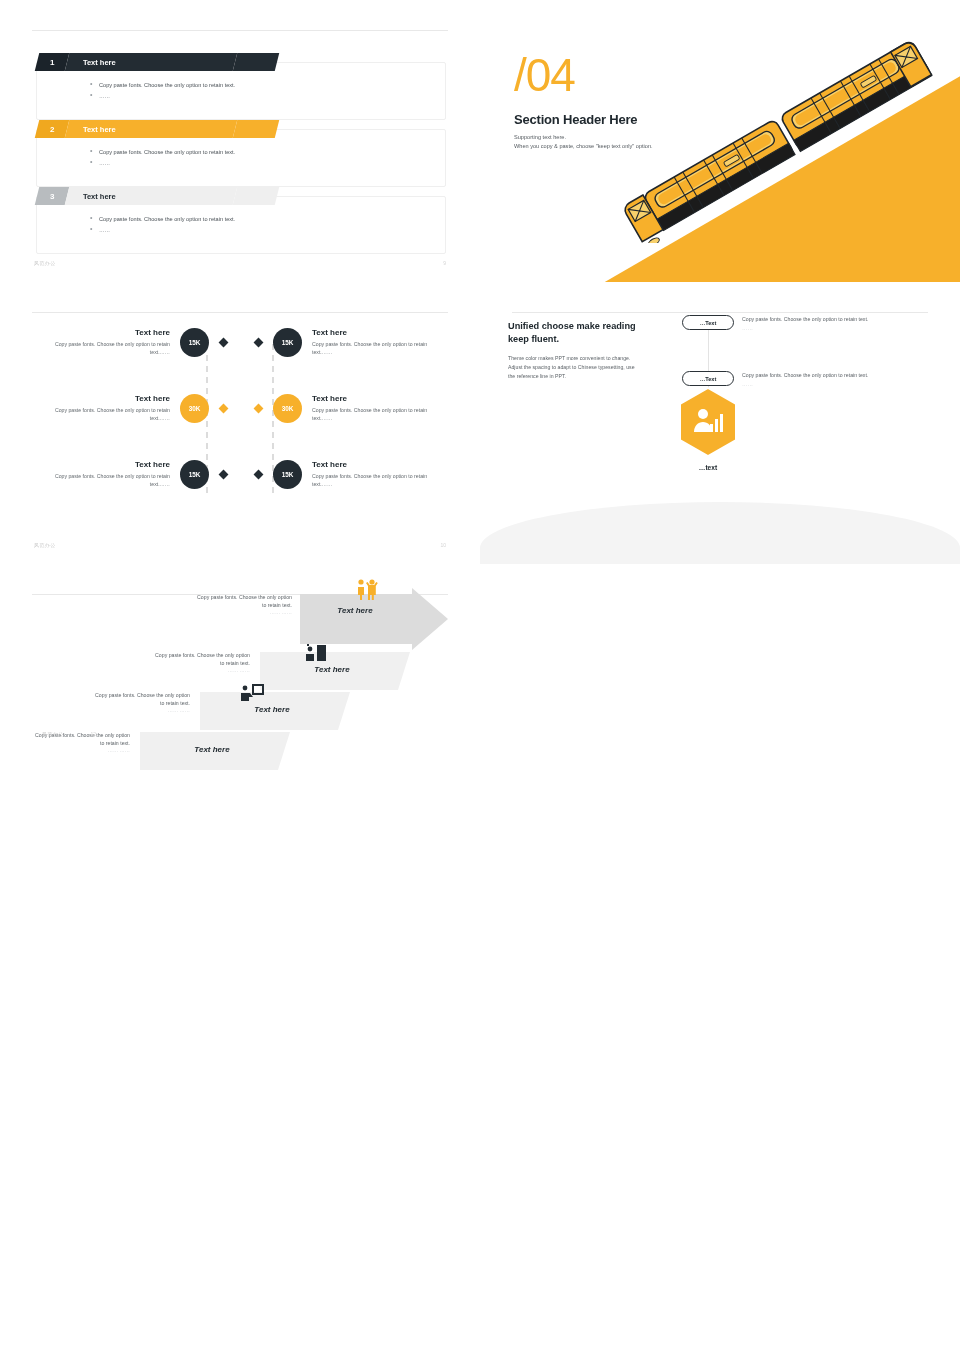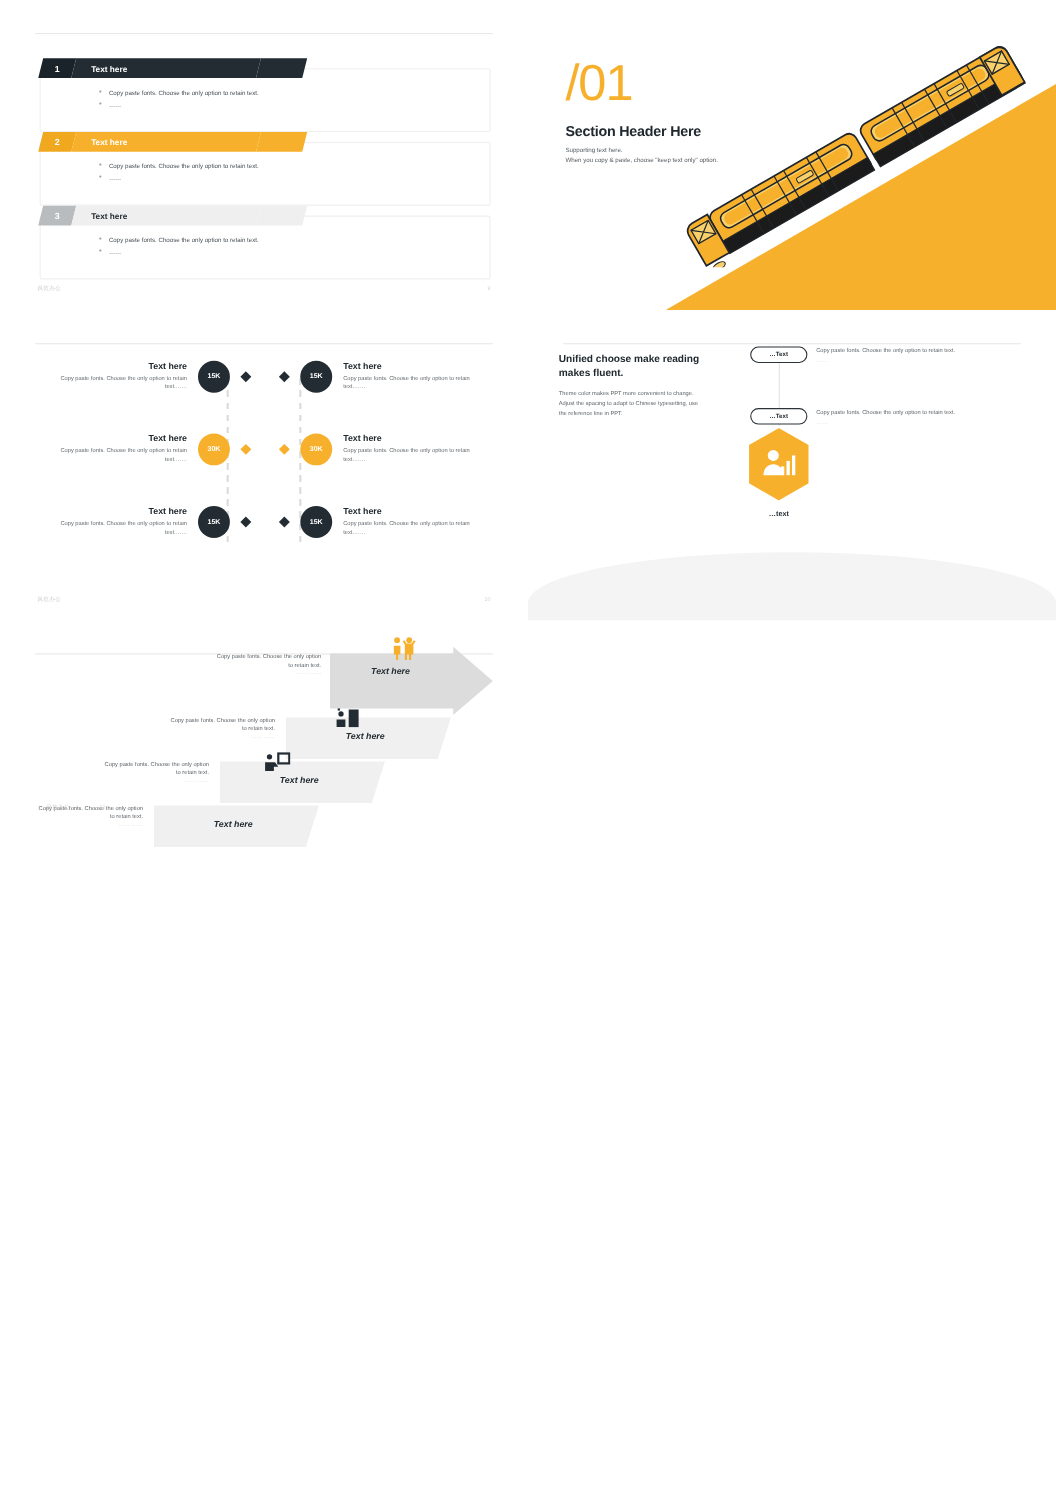--- a/index.html
+++ b/index.html
@@ -246,21 +246,21 @@
         <path d="M152 93 l18 14 M170 93 l-18 14" stroke="#20262b" stroke-width="1.1"></path>
       </g>
 
       <path d="M22 88 h-16 a8 8 0 0 0 -8 8 v32 h24 z" fill="#F7B02B" stroke="#20262b" stroke-width="1.6"></path>
       <path d="M2 93 h18 v14 h-18 z" fill="#F7D06B" stroke="#20262b" stroke-width="1.2"></path>
       <path d="M2 93 l18 14 M20 93 l-18 14" stroke="#20262b" stroke-width="1.1"></path>
       <ellipse cx="8" cy="134" rx="6" ry="3" fill="#F7D06B" stroke="#20262b" stroke-width="1"></ellipse>
     </g>
   </svg>
 
-  <div class="sec-num">/01</div>
+  <div class="sec-num">/04</div>
   <div class="sec-title">Section Header Here</div>
   <div class="sec-sub">
     <div>Supporting text here.</div>
     <div>When you copy &amp; paste, choose "keep text only" option.</div>
   </div>
 </div>
 
 <div class="slide">
   <div class="topline"></div>
   <div class="tl-line" style="left:206px;top:62px;height:150px;"></div>
@@ -332,21 +332,21 @@
   <div class="footer-brand">风范办公</div>
   <div class="footer-page">10</div>
 </div>
 
 <div class="slide">
   <div class="topline"></div>
   <div class="grayhill"></div>
 
   <div class="uf-h2">
     <div>Unified choose make reading</div>
-    <div>makes fluent.</div>
+    <div>keep fluent.</div>
   </div>
   <div class="uf-p">
     <div>Theme color makes PPT more convenient to change.</div>
     <div>Adjust the spacing to adapt to Chinese typesetting, use</div>
     <div>the reference line in PPT.</div>
   </div>
 
   <div class="vline" style="left:228px;top:44px;height:110px;"></div>
 
   <div class="pill" style="left:202px;top:33px;">

